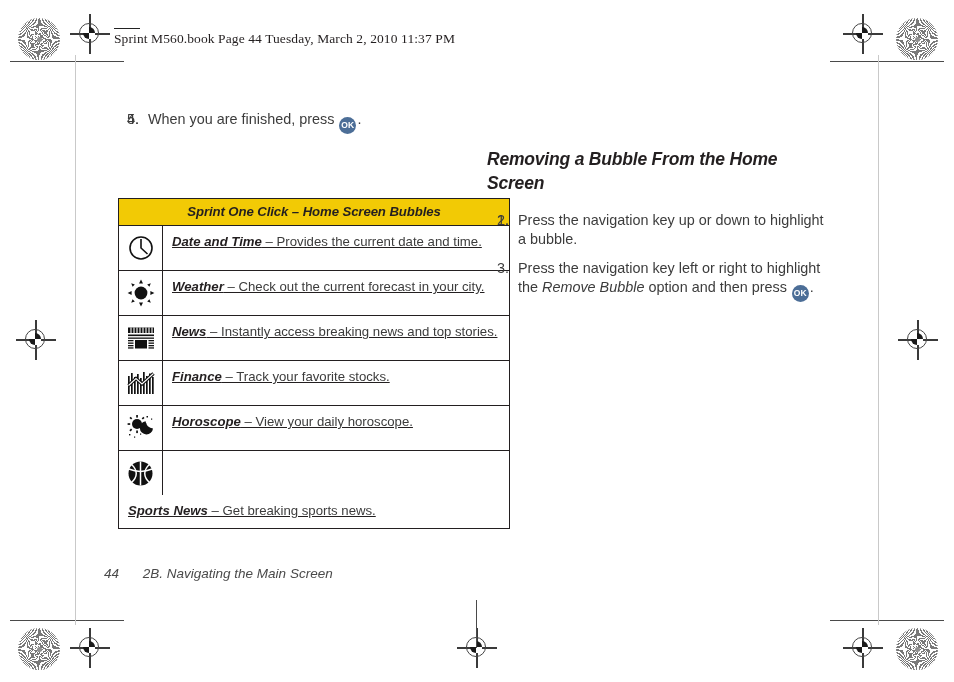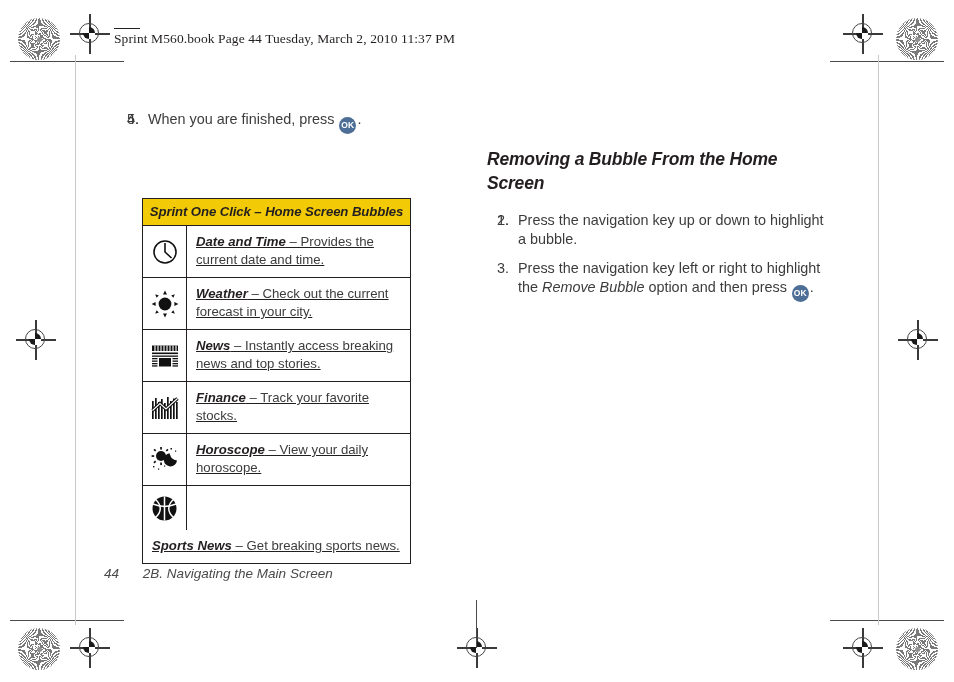--- a/index.html
+++ b/index.html
@@ -194,25 +194,24 @@
     color: #231f20;
     margin: 0 0 16px 0;
     letter-spacing: -.2px;
   }
 
   
   .bub-table {
     position: absolute;
     left: 118px;
     top: 198px;
-    width: 269px;
+    width: 392px;
     border: 1.3px solid #231f20;
     box-sizing: border-box;
     background: #fff;
-    margin-left: 24px;
   }
   .bub-head {
     background: #f2ca05;
     border-bottom: 1.3px solid #231f20;
     text-align: center;
     font-size: 13.2px;
     font-weight: bold;
     font-style: italic;
     color: #231f20;
     padding: 5px 0 6px 0;

